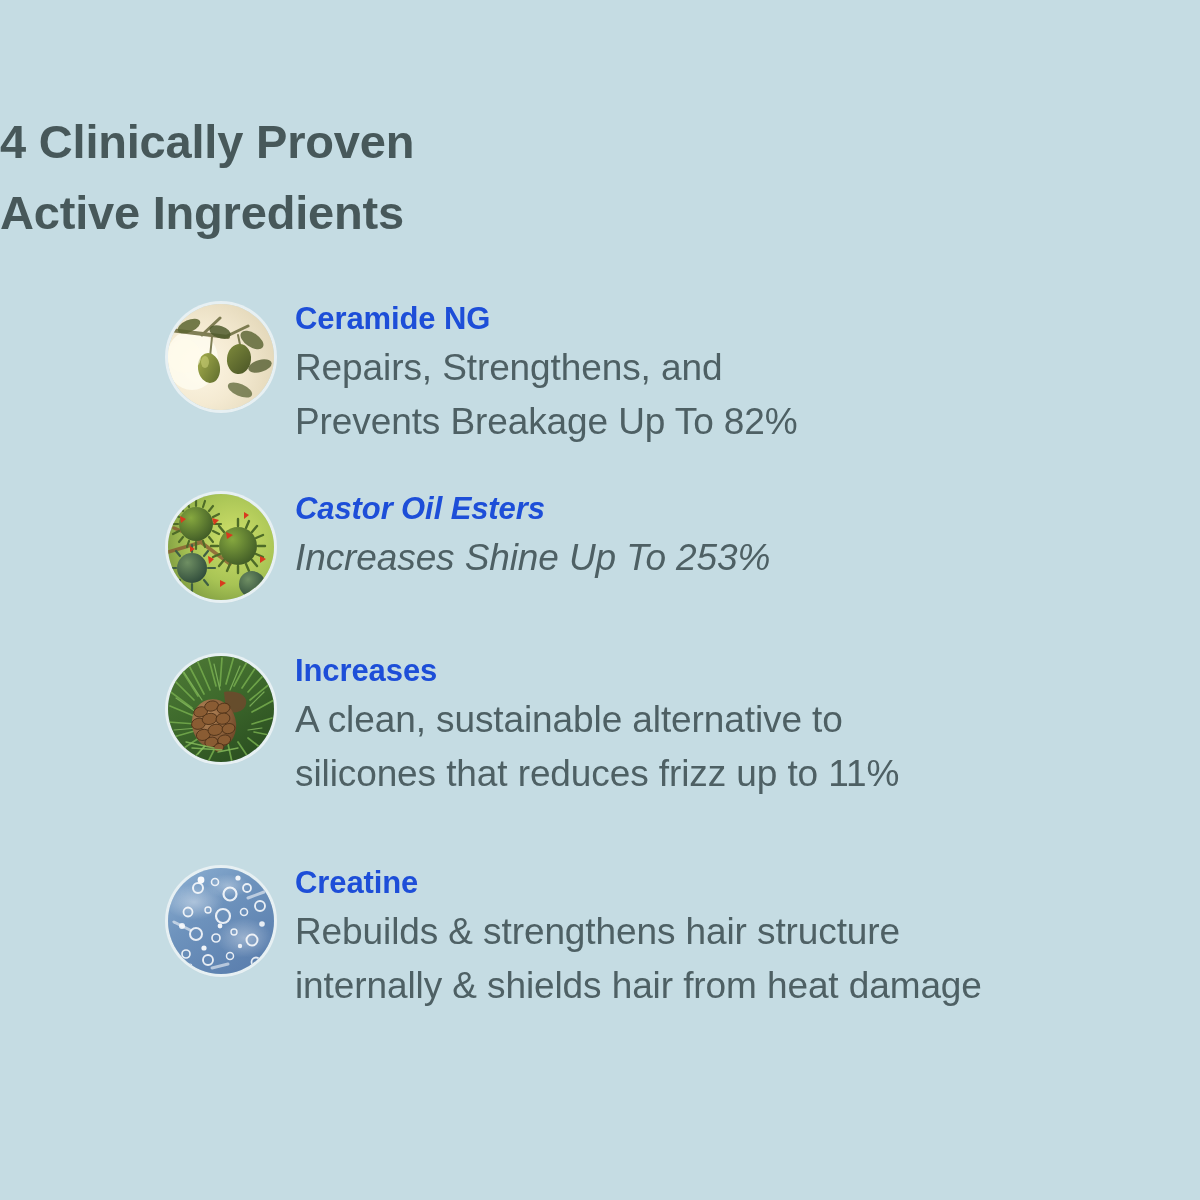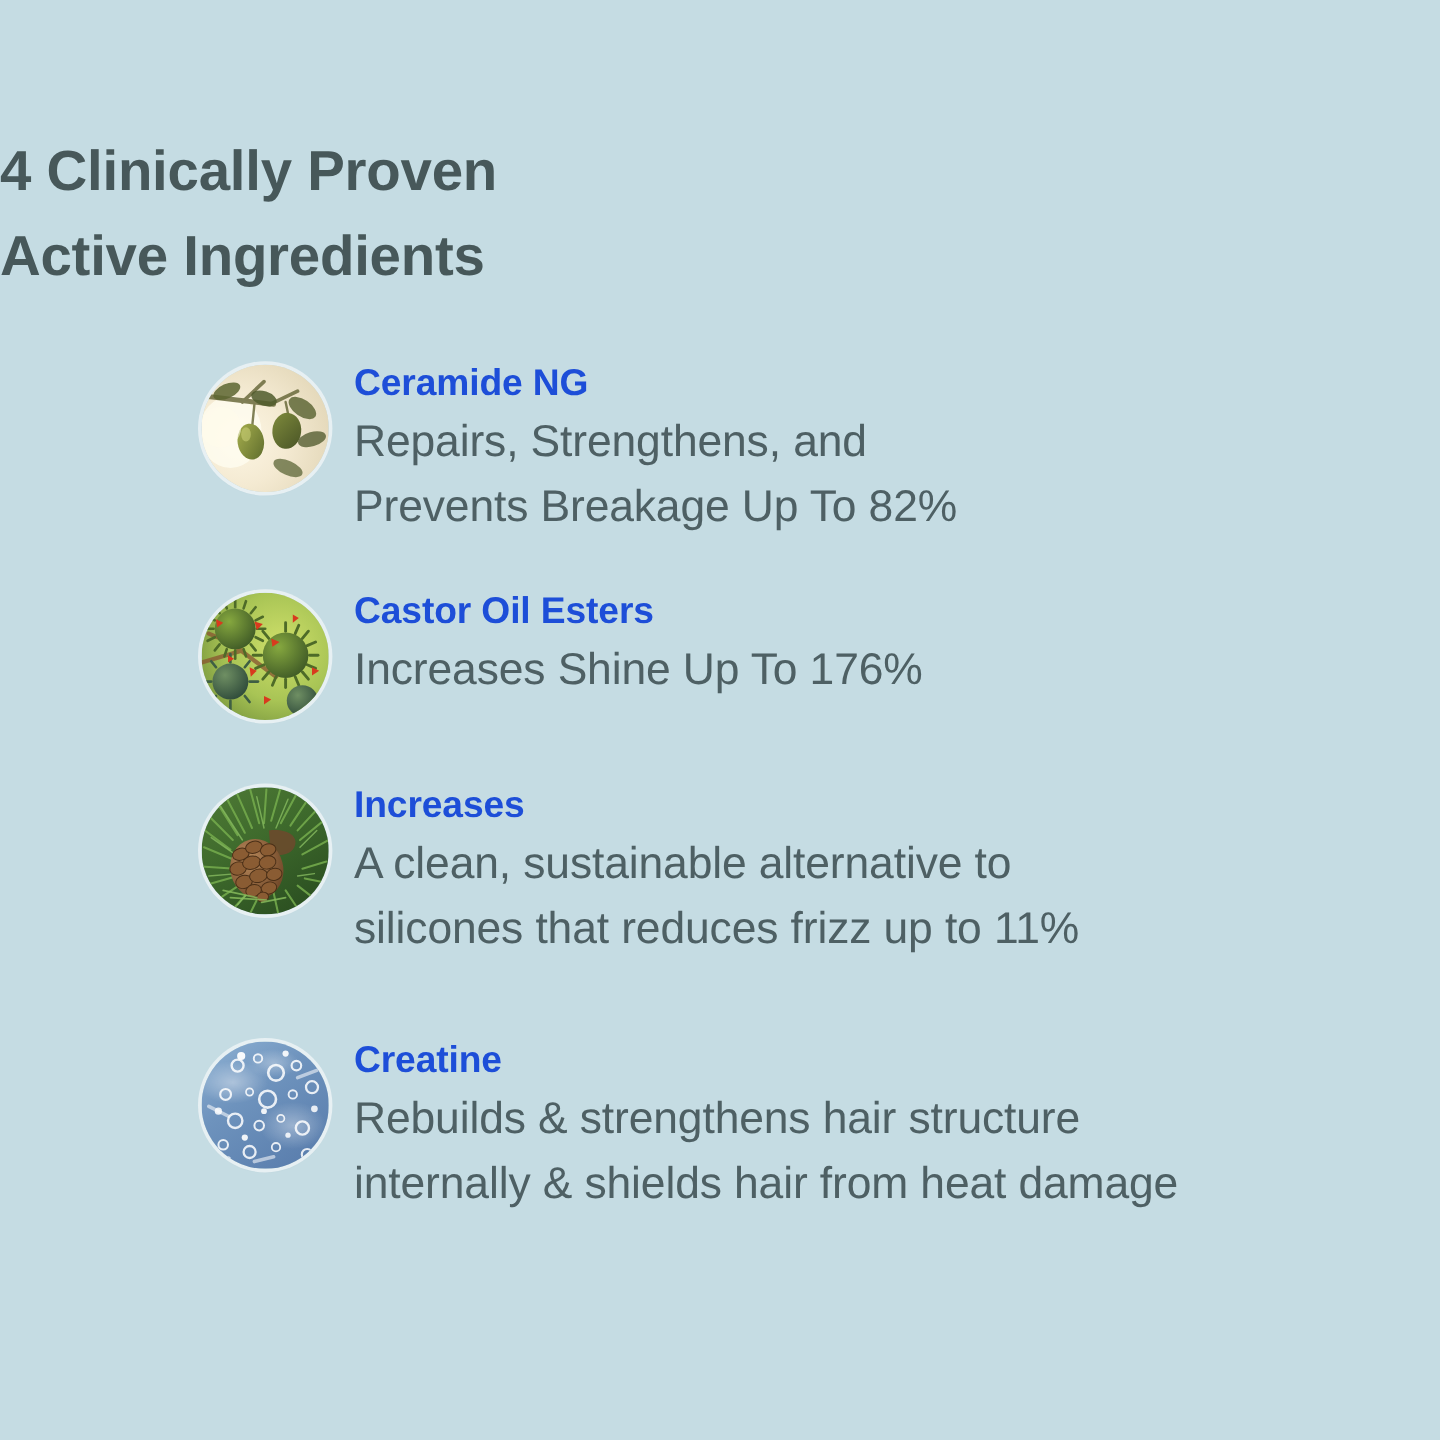--- a/index.html
+++ b/index.html
@@ -78,21 +78,21 @@
     font-size:37px;
     font-weight:400;
     line-height:54px;
     letter-spacing:-0.1px;
     white-space:nowrap;
   }
   .desc-line { display:block; }
 
   
   .item--ceramide { margin-bottom:38px; }
-  .item--castor   { margin-bottom:64px; }
+  .item--castor   { margin-bottom:64px;font-style:italic; }
   .item--citropol { margin-bottom:60px; }
 </style>
 </head>
 <body>
 
 <div class="card">
 
   <h1 class="title">
     <span class="title-line">4 Clinically Proven</span>
     <span class="title-line">Active Ingredients</span>
@@ -237,21 +237,21 @@
             <path d="M92 62 l6 3 -6 4z"></path>
             <path d="M52 86 l6 3 -6 4z"></path>
             <path d="M22 52 l5 3 -5 3z"></path>
             <path d="M76 18 l5 3 -5 4z"></path>
           </g>
         </svg>
       </div>
       <div class="body">
         <div class="ing-name">Castor Oil Esters</div>
         <div class="ing-desc">
-          <span class="desc-line">Increases Shine Up To 176%</span>
+          <span class="desc-line">Increases Shine Up To 253%</span>
         </div>
       </div>
     </div>
 
     <div class="item item--citropol">
       <div class="thumb">
         <svg viewBox="0 0 106 106" xmlns="http://www.w3.org/2000/svg" aria-hidden="true">
           <defs>
             <linearGradient id="pineBg" x1="0" y1="0" x2="0.6" y2="1">
               <stop offset="0%" stop-color="#4f7a36"></stop>

